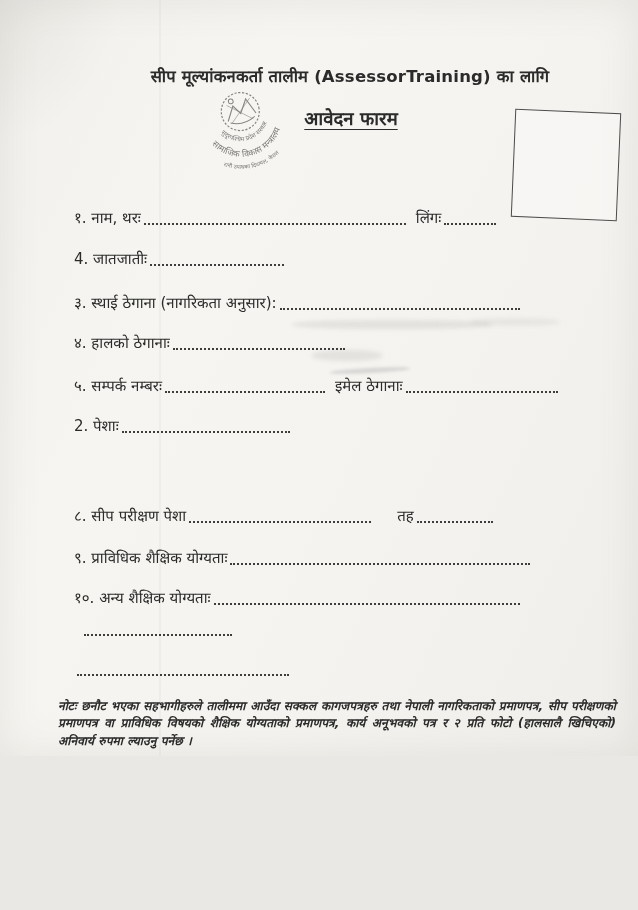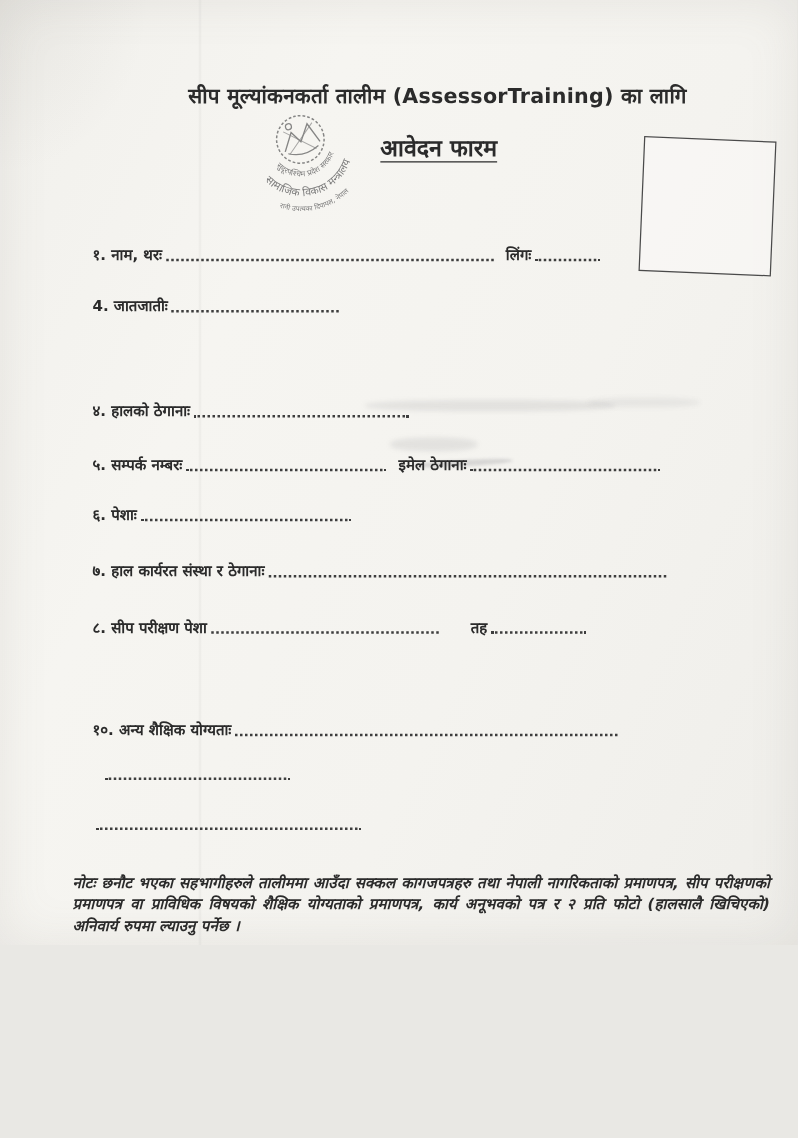--- a/index.html
+++ b/index.html
@@ -33,21 +33,21 @@
     position:absolute;left:181px;top:88px;width:140px;height:108px;
     filter:blur(0.35px);opacity:.88;
   }
   .photo-box{
     position:absolute;left:513px;top:111px;width:104px;height:106px;
     border:1.6px solid #4a4a4a;background:rgba(250,249,246,.6);
     transform:rotate(2.4deg);
   }
   .row{
     position:absolute;left:74px;display:flex;align-items:flex-end;
-    font-size:12px;font-weight:700;white-space:nowrap;line-height:1.25;
+    font-size:15px;font-weight:400;white-space:nowrap;line-height:1.25;margin-top:12px;
   }
   .row .lbl{display:inline-block;}
   .dots{
     display:inline-block;height:2px;
     border-bottom:2.3px dotted #3d3d3d;
     margin:0 2px 3px 3px;
   }
   .lbl2{margin-left:8px;}
   .lbl2-gap{margin-left:24px;}
   .note{
@@ -115,50 +115,54 @@
     <span class="dots" style="width:262px"></span>
     <span class="lbl lbl2">लिंगः</span>
     <span class="dots" style="width:52px"></span>
   </div>
 
   <div class="row" style="top:238px">
     <span class="lbl">4. जातजातीः</span>
     <span class="dots" style="width:134px"></span>
   </div>
 
+  <div class="row" style="top:282px">
+    <span class="lbl">३. स्थाई ठेगाना (नागरिकता अनुसार):</span>
+    <span class="dots" style="width:240px"></span>
+  </div>
 
   <div class="row" style="top:322px">
     <span class="lbl">४. हालको ठेगानाः</span>
     <span class="dots" style="width:172px"></span>
   </div>
 
   <div class="row" style="top:365px">
     <span class="lbl">५. सम्पर्क नम्बरः</span>
     <span class="dots" style="width:160px"></span>
     <span class="lbl lbl2">इमेल ठेगानाः</span>
     <span class="dots" style="width:152px"></span>
   </div>
 
   <div class="row" style="top:405px">
-    <span class="lbl">६. पेशाः</span>
+    <span class="lbl">2. पेशाः</span>
     <span class="dots" style="width:168px"></span>
   </div>
 
-  <div class="row" style="top:450px">
-    <span class="lbl">७. हाल कार्यरत संस्था र ठेगानाः</span>
-    <span class="dots" style="width:318px"></span>
-  </div>
 
   <div class="row" style="top:495px">
     <span class="lbl">८. सीप परीक्षण पेशा</span>
     <span class="dots" style="width:182px"></span>
     <span class="lbl lbl2-gap">तह</span>
     <span class="dots" style="width:76px"></span>
   </div>
 
+  <div class="row" style="top:537px">
+    <span class="lbl">९. प्राविधिक शैक्षिक योग्यताः</span>
+    <span class="dots" style="width:300px"></span>
+  </div>
 
   <div class="row" style="top:577px">
     <span class="lbl">१०. अन्य शैक्षिक योग्यताः</span>
     <span class="dots" style="width:306px"></span>
   </div>
 
   <div class="row" style="top:620px">
     <span class="dots" style="width:148px;margin-left:10px"></span>
   </div>
 

